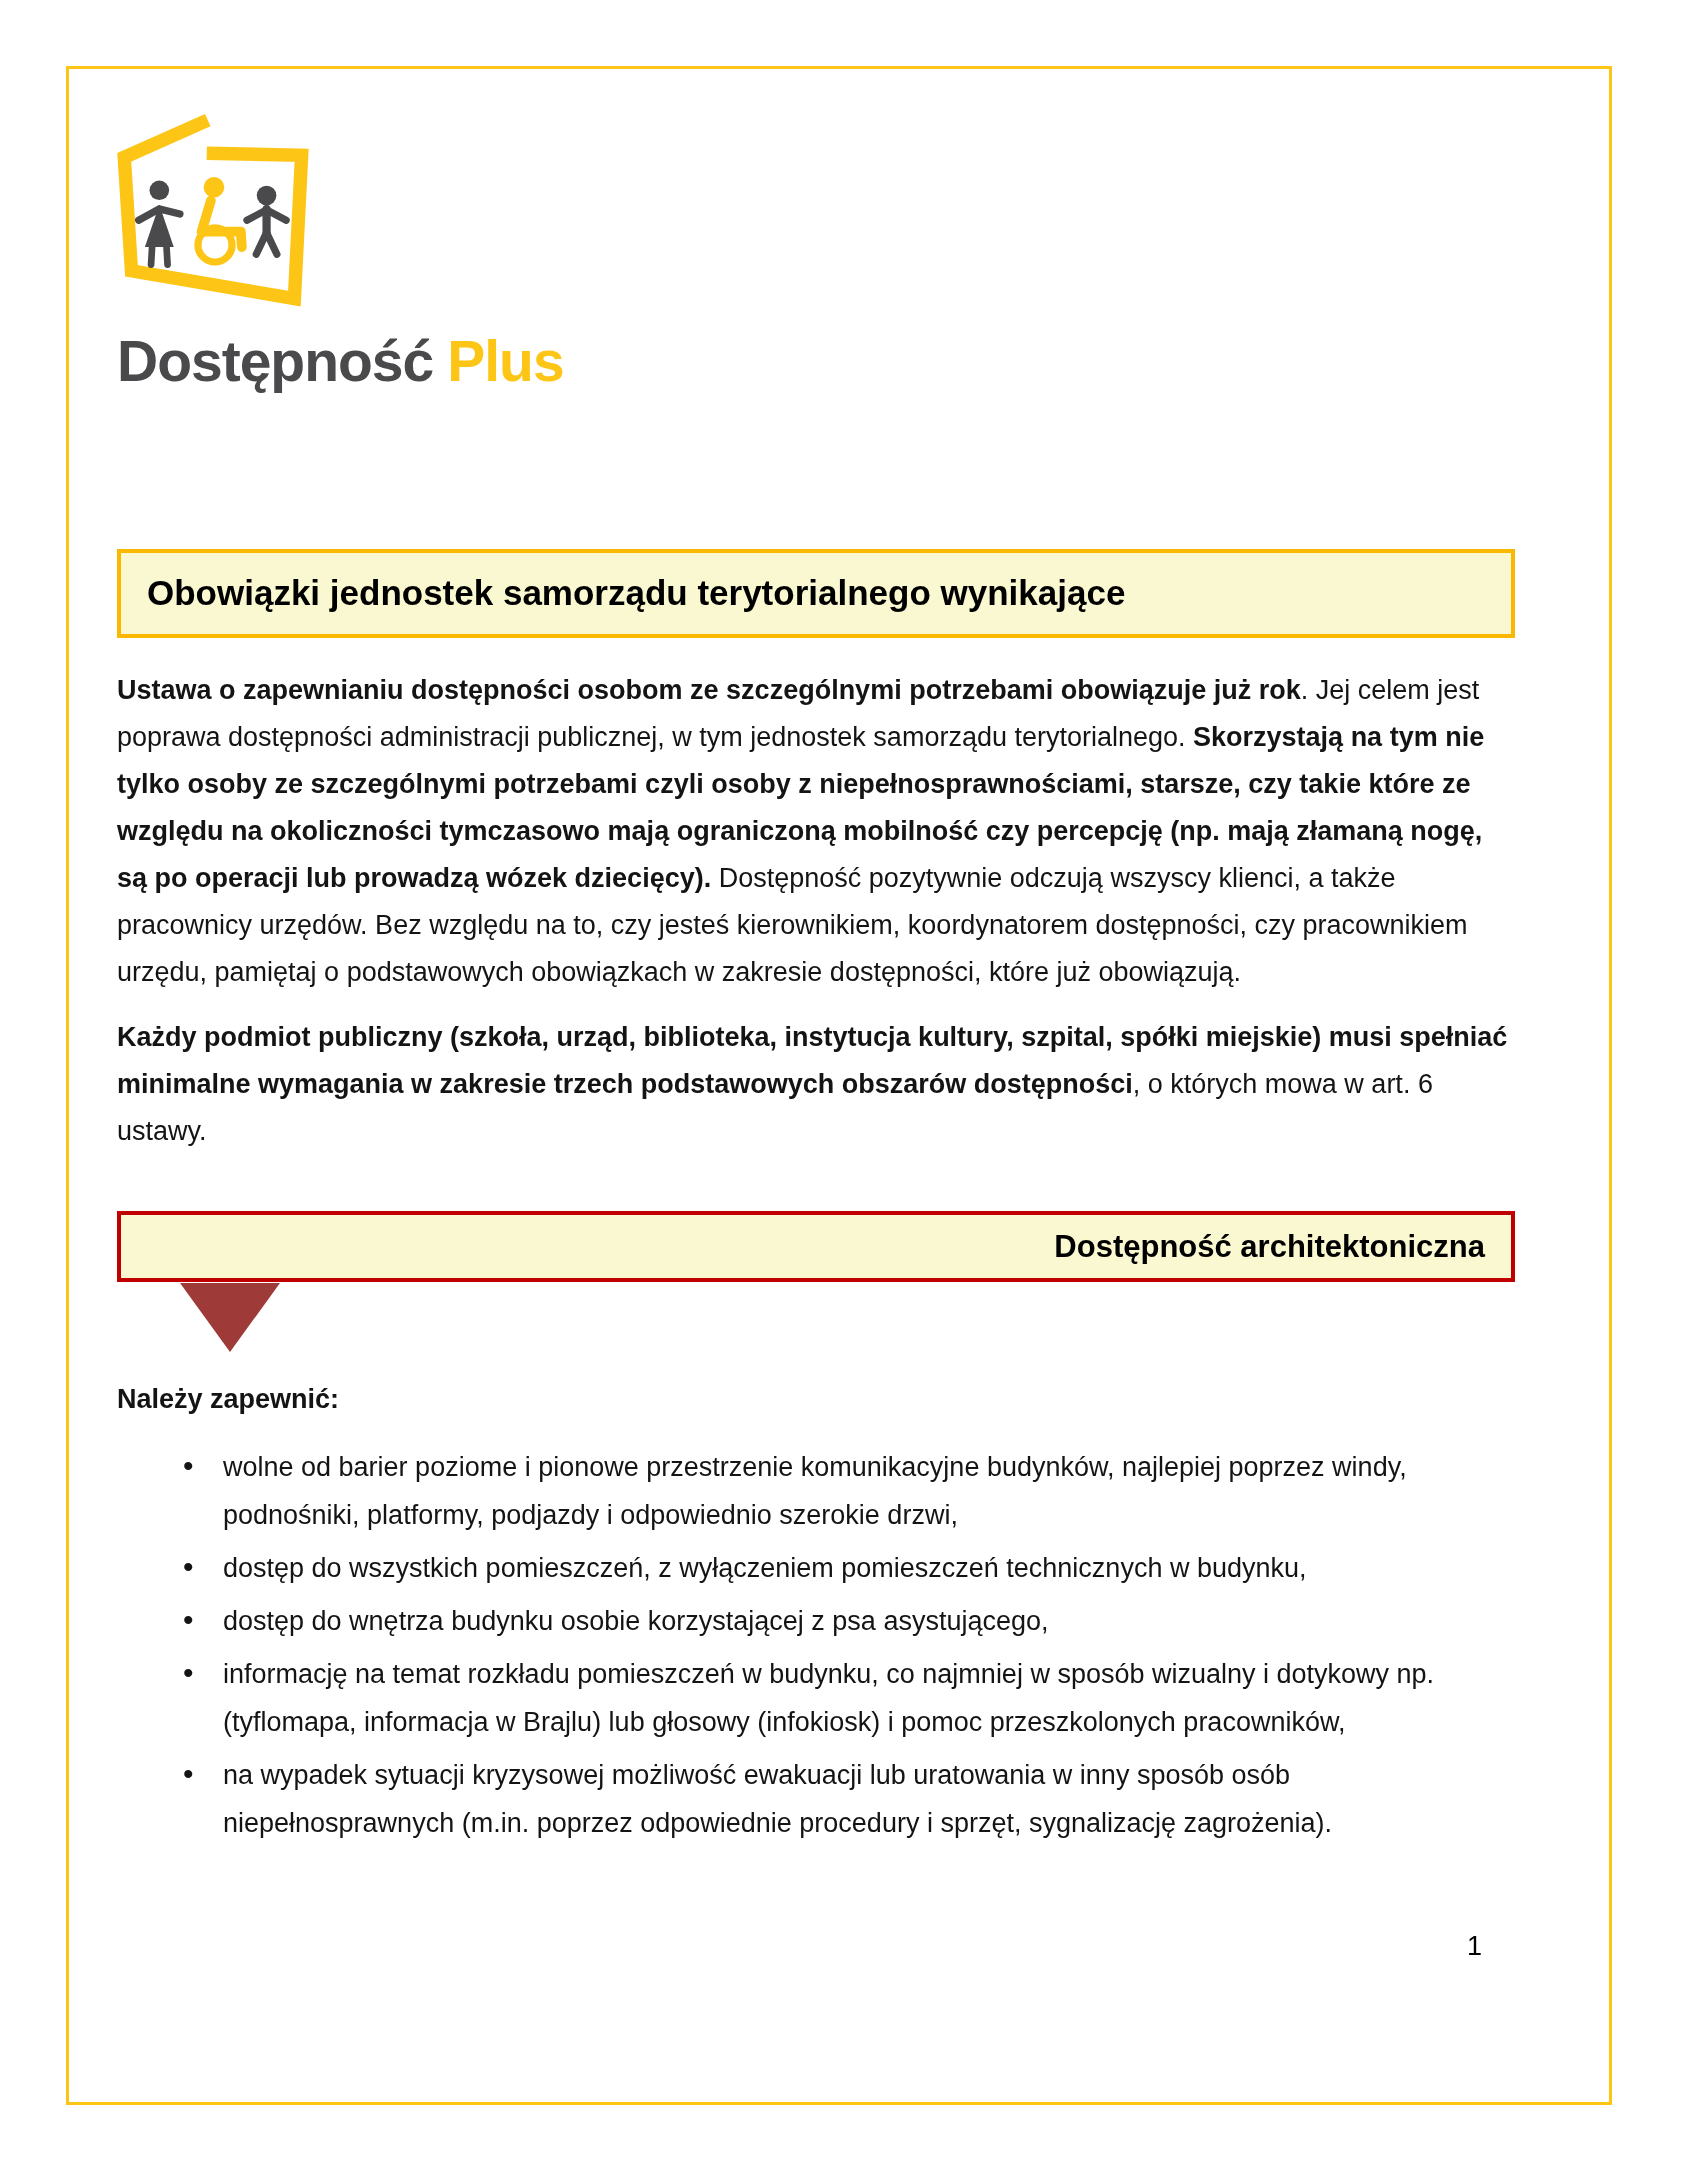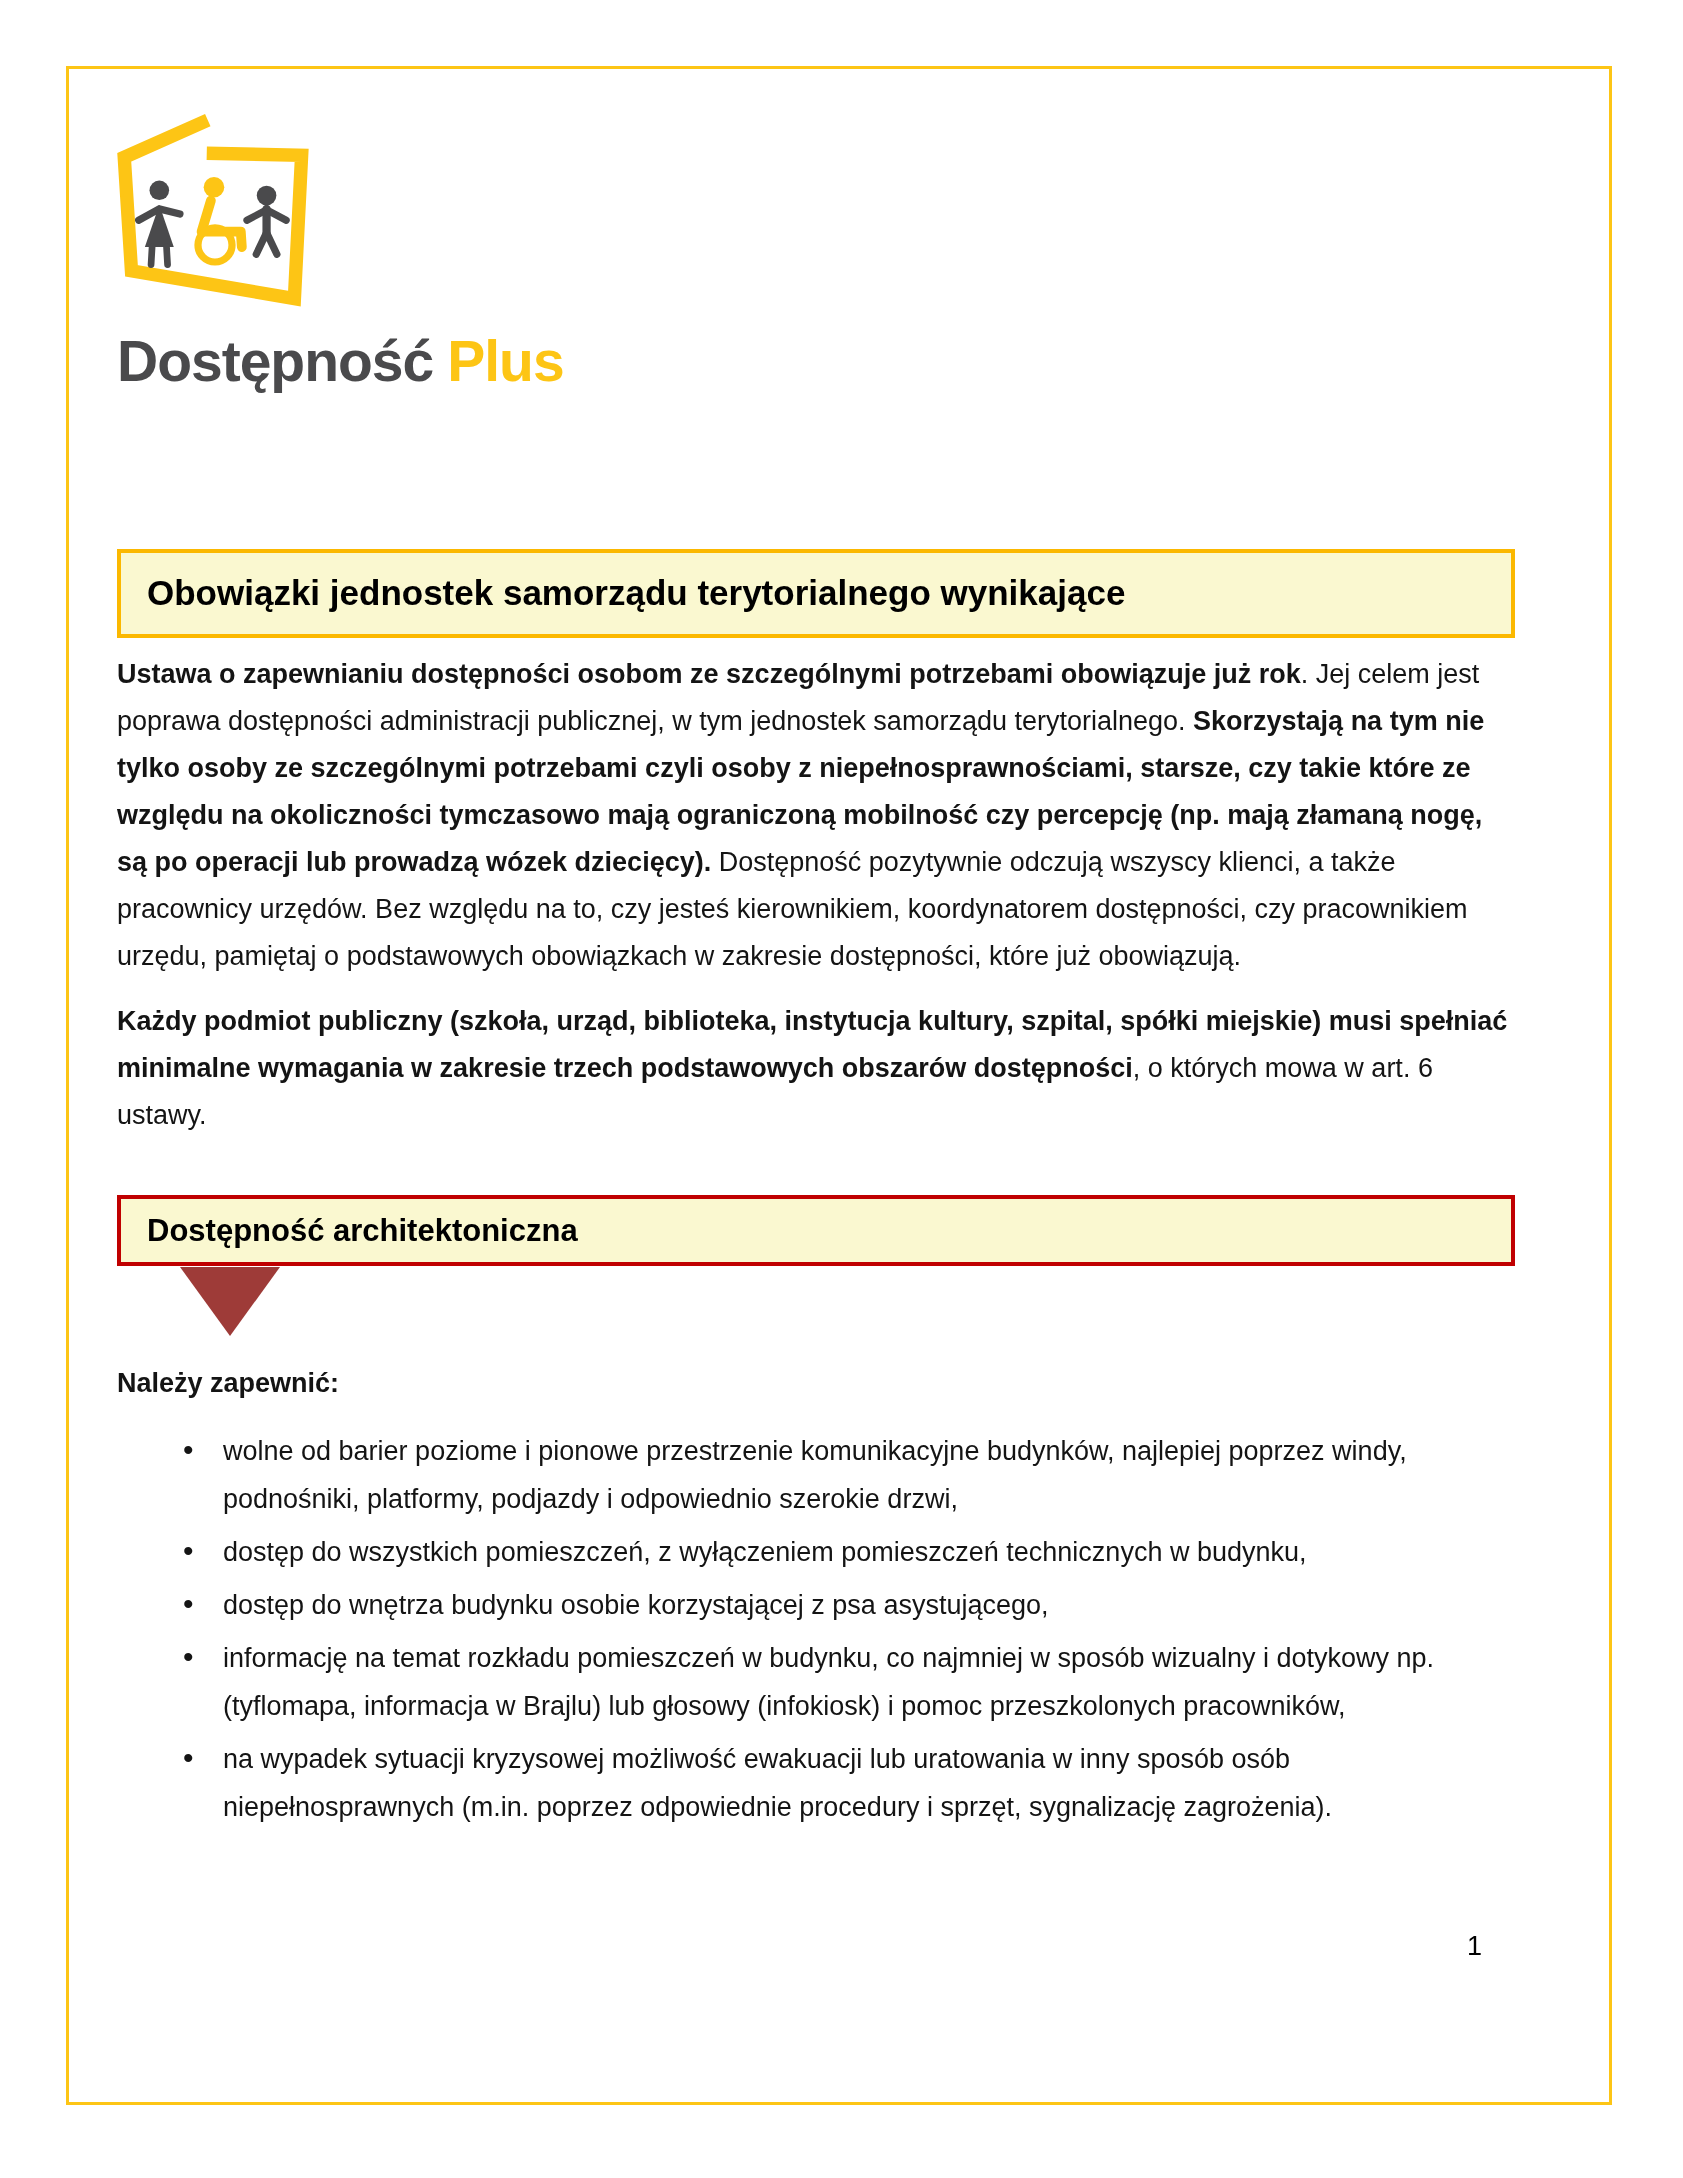--- a/index.html
+++ b/index.html
@@ -29,27 +29,27 @@
   .wm-dark{color:var(--logo-gray);}
   .wm-yellow{color:var(--brand-yellow);margin-left:14px;}
   
   .title-box{
     margin-top:156px;border:4px solid var(--gold-border);background:var(--pale-yellow);
     padding:12px 26px 14px 26px;box-sizing:border-box;
   }
   .title-line{font-size:35px;font-weight:bold;line-height:55px;color:#000;}
   
   .body{font-size:27px;line-height:47px;margin:0;color:var(--text-black);}
-  .p1{margin-top:13px;}
+  .p1{margin-top:29px;}
   .p2{margin-top:18px;}
   .b{font-weight:bold;}
   
   .section-box{
     margin-top:56px;border:4px solid var(--red-border);background:var(--pale-yellow);
-    padding:10px 26px;box-sizing:border-box;
+    padding:10px 26px;box-sizing:border-box;text-align:right;
   }
   .section-title{margin:0;font-size:31px;font-weight:bold;line-height:43px;color:#000;}
   .arrow-down{
     width:0;height:0;margin-left:63px;margin-top:1px;
     border-left:50px solid transparent;border-right:50px solid transparent;
     border-top:69px solid var(--arrow-red);
   }
   .list-intro{margin:24px 0 0 0;font-size:27px;font-weight:bold;line-height:47px;}
   .bullets{margin:20px 0 0 0;padding:0 0 0 66px;list-style:none;}
   .bullets li{

